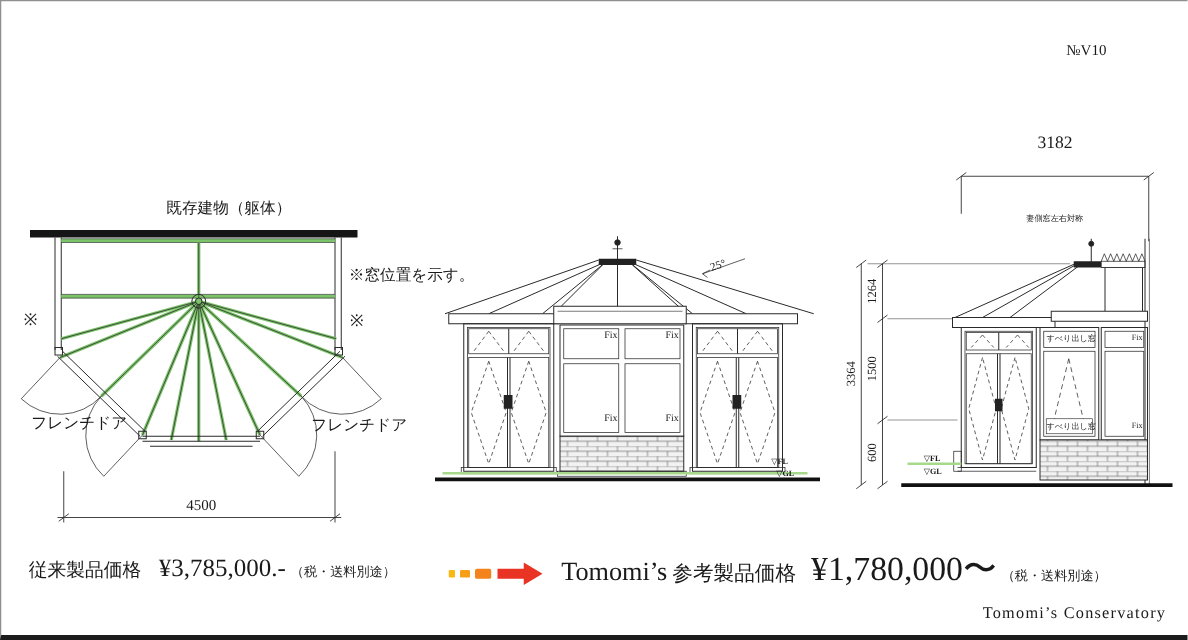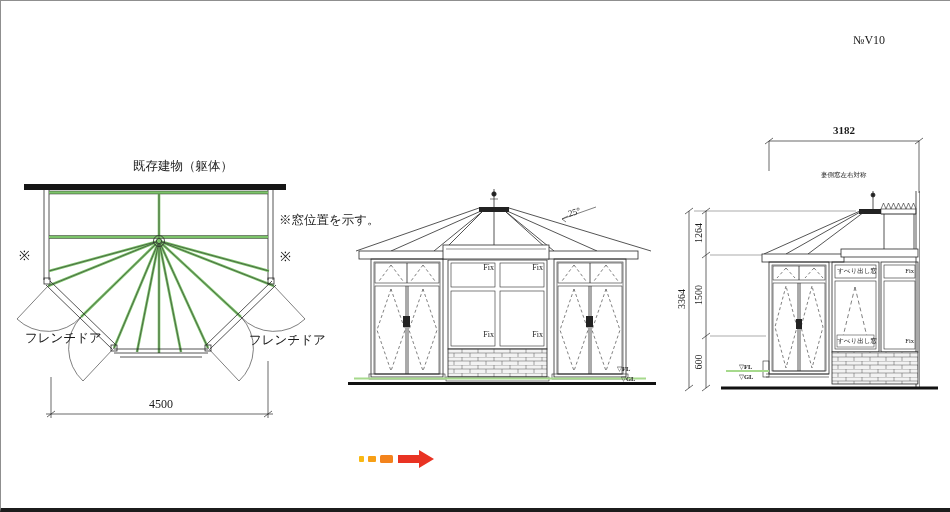--- a/index.html
+++ b/index.html
@@ -312,36 +312,48 @@
         <rect x="218" y="144" width="31" height="13" stroke-width="0.6"></rect>
         <rect x="218" y="160" width="31" height="68" stroke-width="0.6"></rect>
       </g>
 
       <rect x="166" y="231" width="86" height="32" fill="url(#brickS)"></rect>
 
       <line x1="60" y1="250" x2="103" y2="250" stroke="#a6d98c" stroke-width="2"></line>
       <line x1="55" y1="267" x2="272" y2="267" stroke="#111" stroke-width="3"></line>
     </g>
   </svg>
-  <div class="abs ctr" style="left:813px;top:123px;width:60px;font-size:11px;font-weight:bold;">3182</div>
+  <div class="abs ctr" style="left:813px;top:106px;width:60px;font-size:14px;">3182</div>
   <div class="abs tiny jp" style="left:820px;top:170px;">妻側窓左右対称</div>
   <div class="abs rot" style="left:652px;top:291px;width:60px;height:14px;font-size:10px;">3364</div>
   <div class="abs rot" style="left:669px;top:225px;width:60px;height:14px;font-size:10px;">1264</div>
   <div class="abs rot" style="left:669px;top:287px;width:60px;height:14px;font-size:10px;">1500</div>
   <div class="abs rot" style="left:669px;top:354px;width:60px;height:14px;font-size:10px;">600</div>
   <div class="abs ctr tiny jp" style="left:834px;top:266px;width:44px;">すべり出し窓</div>
   <div class="abs ctr tiny jp" style="left:836px;top:336px;width:40px;">すべり出し窓</div>
   <div class="abs rgt tiny" style="left:885px;top:266px;width:28px;">Fix</div>
   <div class="abs rgt tiny" style="left:885px;top:336px;width:28px;">Fix</div>
   <div class="abs tiny" style="left:738px;top:362px;font-weight:bold;">▽FL</div>
   <div class="abs tiny" style="left:738px;top:372px;font-weight:bold;">▽GL</div>
 
+  <div class="abs" style="left:22px;top:443px;">
+    <span class="jp" style="font-size:15px;">従来製品価格</span>
+    <span style="font-size:20px;margin-left:10px;">¥3,785,000.-</span>
+    <span class="jp" style="font-size:10.5px;">（税・送料別途）</span>
+  </div>
 
   <svg style="left:357px;top:448px;" width="90" height="20" viewBox="0 0 90 20">
     <rect x="1" y="7" width="5" height="6" rx="1" fill="#f9b913"></rect>
     <rect x="10" y="7" width="8" height="6" rx="1" fill="#f79f16"></rect>
     <rect x="22" y="6" width="13" height="8" rx="1.5" fill="#f3831c"></rect>
     <polygon points="40,6 61,6 61,1 76,10 61,19 61,14 40,14" fill="#e93323"></polygon>
   </svg>
 
-
+  <div class="abs" style="left:448px;top:436px;">
+    <span style="font-size:21px;">Tomomi’s</span>
+    <span class="jp" style="font-size:16.5px;">参考製品価格</span>
+    <span style="font-size:27px;margin-left:8px;">¥1,780,000〜</span>
+    <span class="jp" style="font-size:10.5px;">（税・送料別途）</span>
+  </div>
+
+  <div class="abs rgt" style="left:750px;top:481px;width:182px;font-size:13px;letter-spacing:1px;">Tomomi’s  Conservatory</div>
 
 </div>
 
 </body></html>

